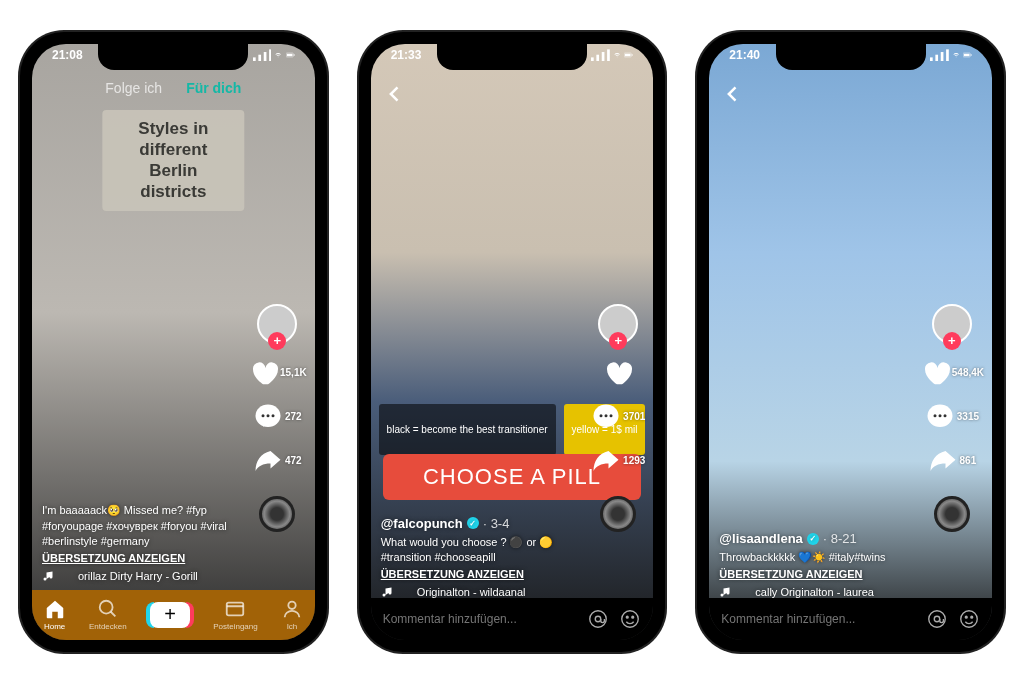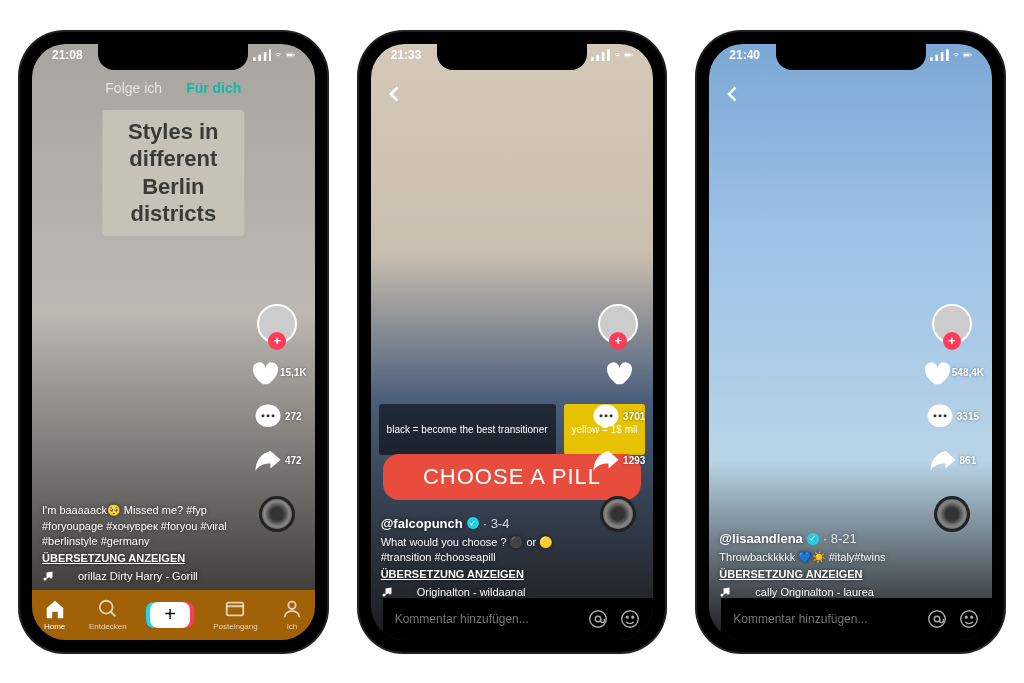--- a/index.html
+++ b/index.html
@@ -22,34 +22,34 @@
   .rail-item{display:flex;flex-direction:row;align-items:center;font-size:10px;font-weight:600;gap:2px}
   .rail-item svg{width:30px;height:30px}
   .rail-item .count{text-shadow:0 0 3px rgba(0,0,0,.5)}
   .disc{width:36px;height:36px;border-radius:50%;background:radial-gradient(circle,#333 30%,#888 60%,#333 90%);border:3px solid #222;margin-top:6px}
   .meta{position:absolute;left:10px;right:60px;bottom:58px;color:#fff;font-size:11px;z-index:20;text-shadow:0 0 4px rgba(0,0,0,.6)}
   .meta.low{bottom:42px}
   .meta .user{font-weight:700;font-size:13px;margin-bottom:4px;display:flex;align-items:center;gap:4px}
   .meta .cap{line-height:1.4;margin-bottom:2px}
   .meta .translate{text-decoration:underline;font-weight:600;margin-bottom:6px}
   .meta .sound{display:flex;align-items:center;gap:24px;font-size:11px}
-  .overlay-title{position:absolute;top:66px;left:50%;transform:translateX(-50%);background:rgba(200,195,185,.92);color:#3a3a36;padding:8px 16px;font-size:22px;font-weight:600;text-align:center;border-radius:4px;z-index:15;line-height:1.25}
+  .overlay-title{position:absolute;top:66px;left:50%;transform:translateX(-50%);background:rgba(200,195,185,.92);color:#3a3a36;padding:8px 16px;font-size:17px;font-weight:600;text-align:center;border-radius:4px;z-index:15;line-height:1.25}
   .pill-labels{position:absolute;top:360px;left:0;right:0;display:flex;justify-content:center;gap:8px;z-index:15}
   .pill-label{background:rgba(0,0,0,.55);color:#fff;font-size:10px;padding:20px 8px;border-radius:3px}
   .pill-label.yellow{background:#e6c200}
-  .choose-pill{position:absolute;top:410px;left:12px;right:12px;background:#e74c3c;color:#fff;font-size:22px;font-weight:500;letter-spacing:1px;text-align:center;padding:10px;border-radius:16px;z-index:15}
+  .choose-pill{position:absolute;top:410px;left:12px;right:12px;background:#e74c3c;color:#fff;font-size:22px;font-weight:500;letter-spacing:1px;text-align:center;padding:10px;border-radius:6px;z-index:15}
   .verified{display:inline-flex;width:12px;height:12px;background:#20d5ec;border-radius:50%;align-items:center;justify-content:center;color:#fff;font-size:8px}
   .bottom-nav{position:absolute;bottom:0;left:0;right:0;height:50px;background:#a16207;display:flex;justify-content:space-around;align-items:center;color:rgba(255,255,255,.7);z-index:30}
   .nav-item{display:flex;flex-direction:column;align-items:center;gap:2px;font-size:8px}
   .nav-item.active{color:#fff}
   .nav-item svg{width:22px;height:22px}
   .create-btn{width:40px;height:26px;background:#fff;border-radius:8px;position:relative;display:flex;align-items:center;justify-content:center;color:#000;font-size:20px;font-weight:300}
   .create-btn::before{content:"";position:absolute;left:-4px;top:0;bottom:0;width:8px;background:#20d5ec;border-radius:8px 0 0 8px;z-index:-1}
   .create-btn::after{content:"";position:absolute;right:-4px;top:0;bottom:0;width:8px;background:#ff3b5c;border-radius:0 8px 8px 0;z-index:-1}
-  .comment-bar{position:absolute;bottom:0;left:12px;right:0;height:42px;background:#000;display:flex;align-items:center;padding:0 12px;gap:10px;z-index:30}
+  .comment-bar{position:absolute;bottom:0;left:0;right:0;height:42px;background:#000;display:flex;align-items:center;padding:0 12px;gap:10px;z-index:30}
   .comment-bar input{flex:1;background:transparent;border:none;color:#888;font-size:12px;outline:none}
   .comment-bar svg{width:22px;height:22px;color:#aaa}
 </style>
 </head>
 <body>
 
 <div class="phone">
   <div class="screen">
     <div class="notch"></div>
     <div class="status">

